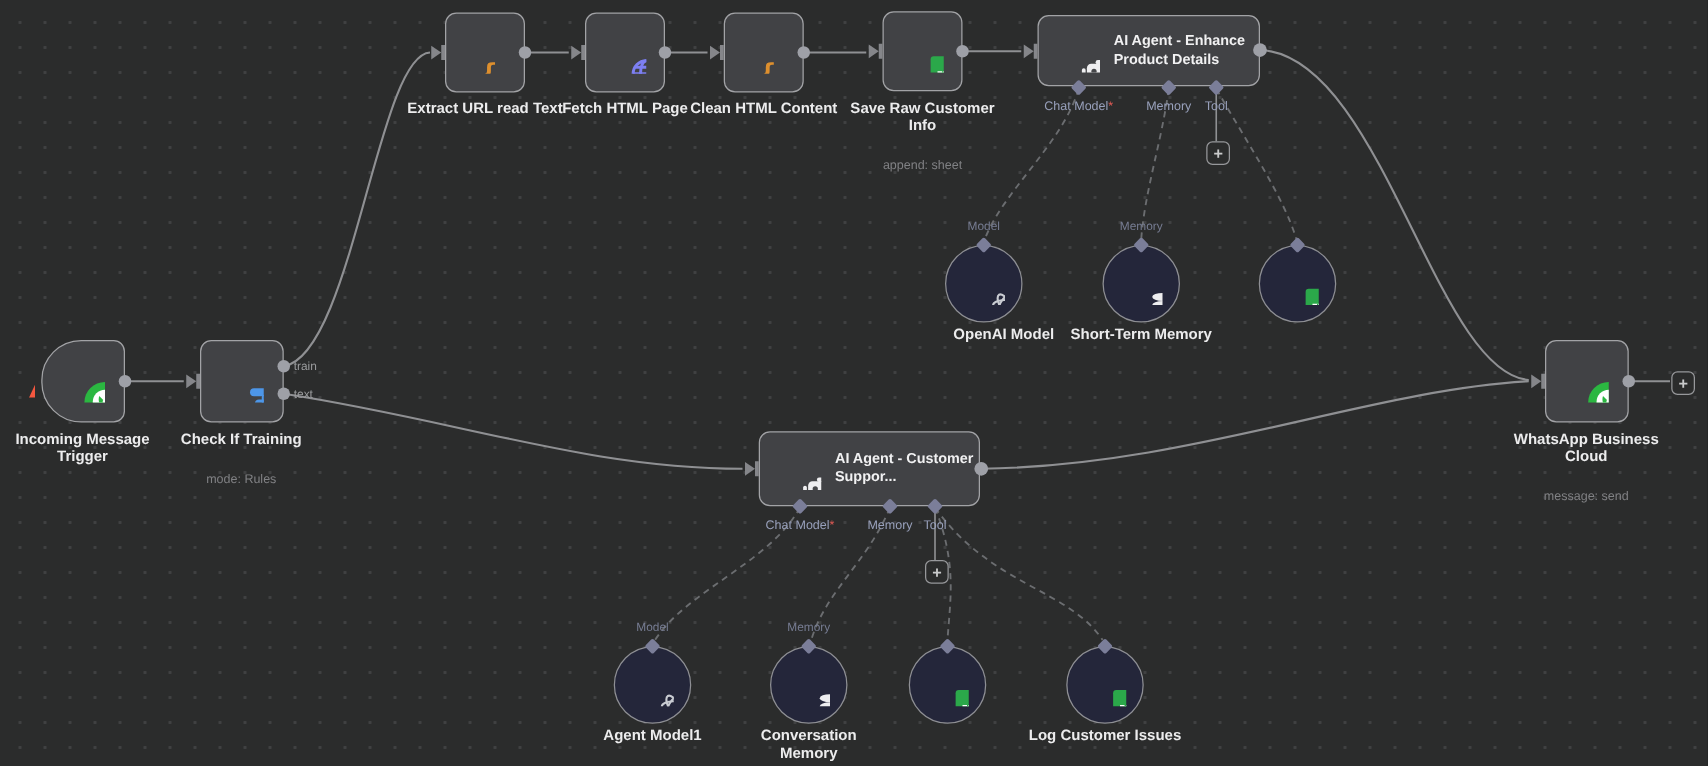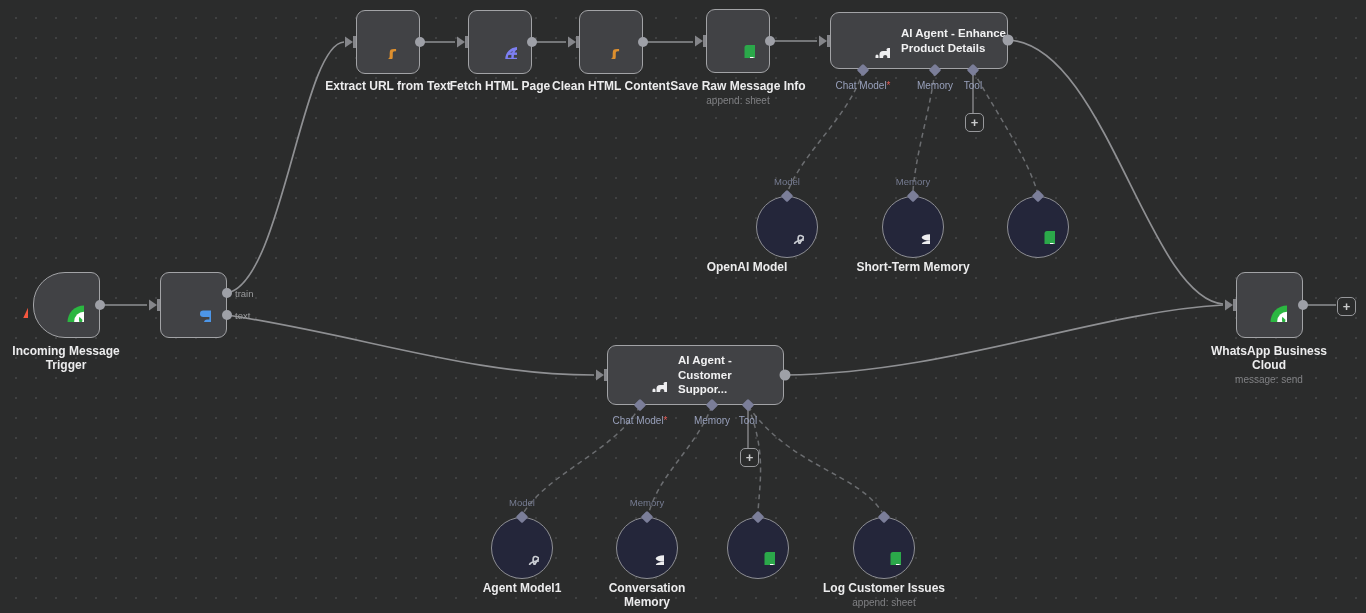--- a/index.html
+++ b/index.html
@@ -15,26 +15,26 @@
   .stub{stroke:#8f9093;stroke-width:1.3;fill:none;}
   .dashed{stroke:#6b6d70;stroke-width:1.5;fill:none;stroke-dasharray:5 4;}
   .dot{fill:#9ea0a7;}
   .inarrow{fill:#85868a;}
   .diamond{fill:#7b7e99;}
   .node{position:absolute;background:#414245;border:1.8px solid #a2a3a6;box-sizing:border-box;
         display:flex;align-items:center;justify-content:center;}
   .sq{width:64px;height:64px;border-radius:9px;}
   .circ{width:62px;height:62px;border-radius:50%;background:#24263a;border:1.6px solid #8e8f94;}
   .trig{border-radius:32px 9px 9px 32px;}
-  .agent{border-radius:9px;justify-content:center;padding-left:25px;gap:11px;}
+  .agent{border-radius:9px;justify-content:center;padding-left:15px;gap:11px;}
   .ic{width:34px;height:34px;display:block;flex:0 0 auto;}
   .atitle{color:#f1f1f2;font-size:11.5px;font-weight:700;line-height:1.3;width:116px;}
   .nlabel{position:absolute;text-align:center;color:#ececed;}
   .nlabel .t{font-size:12px;font-weight:700;line-height:1.18;}
-  .nlabel .sub{display:block;margin-top:2px;font-size:10px;font-weight:400;color:#808184;
+  .nlabel .sub{display:block;margin-top:20px;font-size:10px;font-weight:400;color:#808184;
                white-space:nowrap;width:max-content;position:relative;left:50%;transform:translateX(-50%);}
   .plabel{position:absolute;font-size:10px;color:#98a0bb;text-align:center;}
   .plabel .req{color:#e25b55;}
   .clabel{position:absolute;font-size:9.5px;color:#767c92;text-align:center;}
   .olabel{position:absolute;font-size:9.5px;color:#9b9c9e;}
   .plus{position:absolute;width:17px;height:17px;border:1.5px solid #97989b;border-radius:5px;
         background:#2b2c2c;color:#c9cacb;font-size:13px;font-weight:700;line-height:1;
         display:flex;align-items:center;justify-content:center;}
   .bolt{position:absolute;left:10px;top:292px;}
 </style>
@@ -322,34 +322,38 @@
   <div class="plus" style="left:740px;top:448px">
       <span>+</span>
     </div>
   <div class="plus" style="left:1337px;top:297px">
       <span>+</span>
     </div>
 
   <div class="nlabel" style="left:6px;top:344px;width:120px">
       <div class="t">Incoming Message Trigger</div>
     </div>
+  <div class="nlabel" style="left:123px;top:344px;width:140px">
+      <div class="t">Check If Training</div>
+      <span class="sub">mode: Rules</span>
+    </div>
   <div class="nlabel" style="left:318px;top:79px;width:140px">
-      <div class="t">Extract URL from Text</div>
+      <div class="t">Extract URL read Text</div>
     </div>
   <div class="nlabel" style="left:430px;top:79px;width:140px">
       <div class="t">Fetch HTML Page</div>
     </div>
   <div class="nlabel" style="left:541px;top:79px;width:140px">
       <div class="t">Clean HTML Content</div>
     </div>
   <div class="nlabel" style="left:668px;top:79px;width:140px">
-      <div class="t">Save Raw Message Info</div>
+      <div class="t">Save Raw Customer Info</div>
       <span class="sub">append: sheet</span>
     </div>
-  <div class="nlabel" style="left:672px;top:260px;width:150px">
+  <div class="nlabel" style="left:728px;top:260px;width:150px">
       <div class="t">OpenAI Model</div>
     </div>
   <div class="nlabel" style="left:838px;top:260px;width:150px">
       <div class="t">Short-Term Memory</div>
     </div>
   <div class="nlabel" style="left:447px;top:581px;width:150px">
       <div class="t">Agent Model1</div>
     </div>
   <div class="nlabel" style="left:597px;top:581px;width:100px">
       <div class="t">Conversation Memory</div>

